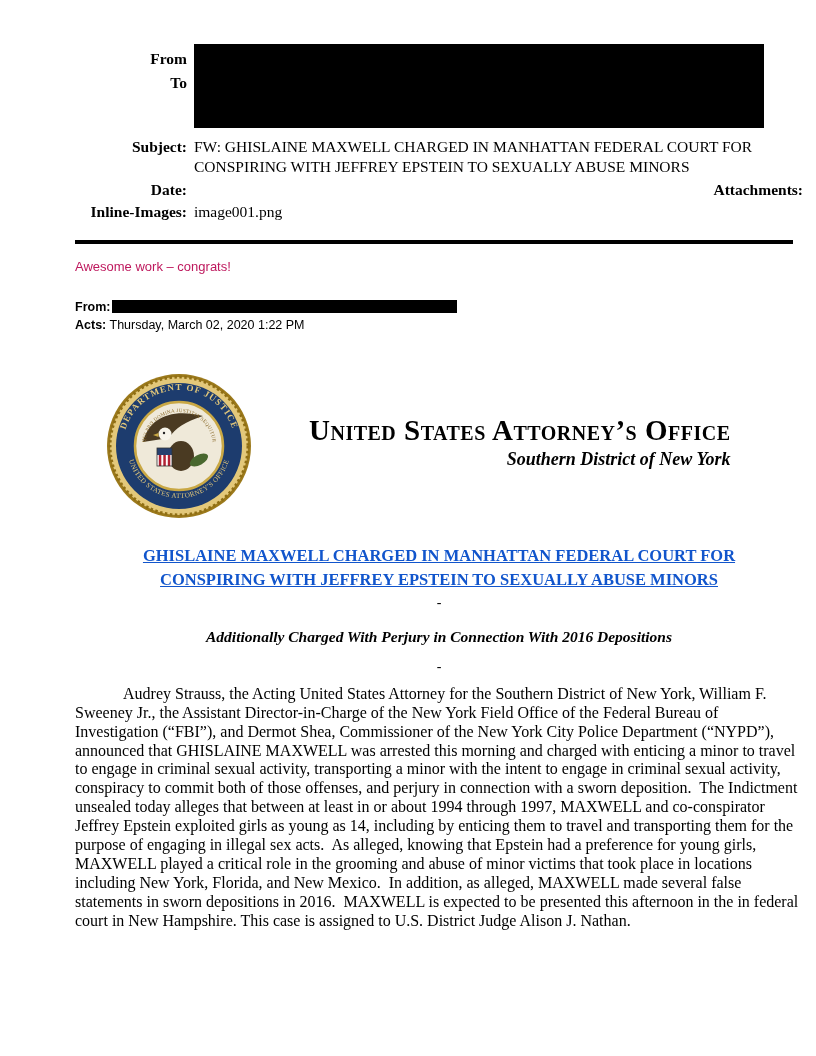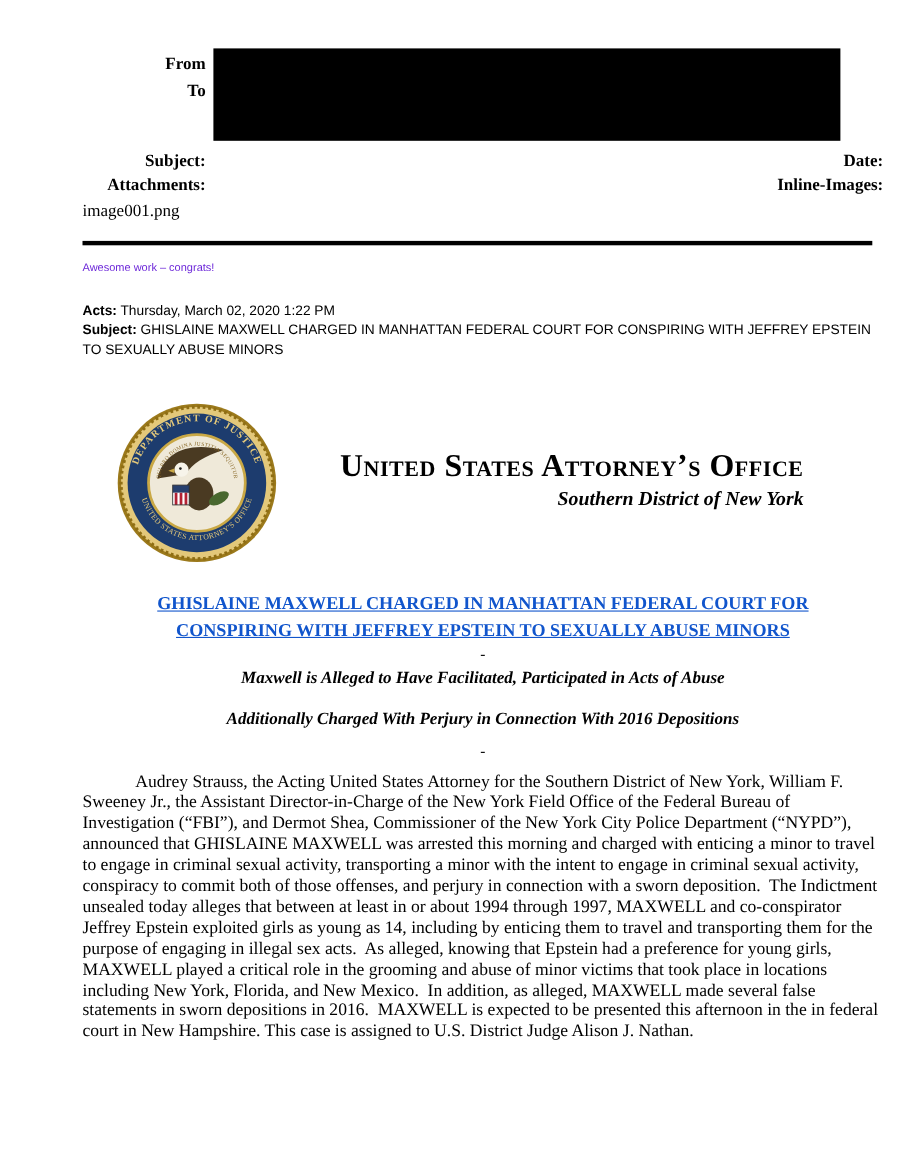--- a/index.html
+++ b/index.html
@@ -16,21 +16,21 @@
   .redact-big{background:#000;height:84px;width:570px;}
 
   .hdr{display:grid;grid-template-columns:112px 1fr;column-gap:7px;row-gap:2px;
        font-size:15.5px;line-height:1.32;margin-top:9px;}
   .hdr .lbl{font-weight:bold;text-align:right;white-space:nowrap;}
   .hdr .val{max-width:580px;}
 
   .divider{height:4px;background:#000;width:718px;margin-top:17px;}
 
   .note{margin:15px 0 0 0;font-family:"Liberation Sans",sans-serif;
-        font-size:10px;color:#6d28d9;}
+        font-size:13px;color:#be185d;}
 
   
   .fwd{margin-top:24px;font-family:"Liberation Sans",sans-serif;
        font-size:12.5px;line-height:18px;}
   .fwd .fb{font-weight:bold;}
   .redact-sm{display:inline-block;width:345px;height:13px;background:#000;
              vertical-align:-2px;margin-left:2px;}
 
   
   .seal-row{margin-top:38px;display:flex;align-items:center;gap:56px;padding-left:30px;}
@@ -60,41 +60,41 @@
   <div class="hdr-top">
     <div class="lbl-col">
       <div>From</div>
       <div>To</div>
     </div>
     <div class="redact-big"></div>
   </div>
 
   <div class="hdr">
     <div class="lbl">Subject:</div>
+    <div class="val">FW: GHISLAINE MAXWELL CHARGED IN MANHATTAN FEDERAL COURT FOR CONSPIRING WITH JEFFREY EPSTEIN TO SEXUALLY ABUSE MINORS</div>
 
     <div class="lbl">Date:</div>
 
     <div class="lbl">Attachments:</div>
 
     <div class="lbl">Inline-Images:</div>
     <div class="val">image001.png</div>
   </div>
 
   <div class="divider"></div>
 
   <p class="note">Awesome work – congrats!</p>
 
   <div class="fwd">
     <div class="fwd-row">
+      <span class="fb">From:</span><span class="redact-sm"></span>
+    </div>
+    <div class="fwd-row">
       <span class="fb">Acts:</span>
       <span>Thursday, March 02, 2020 1:22 PM</span>
-    </div>
-    <div class="fwd-row">
-      <span class="fb">Subject:</span>
-      <span>GHISLAINE MAXWELL CHARGED IN MANHATTAN FEDERAL COURT FOR CONSPIRING WITH JEFFREY EPSTEIN TO SEXUALLY ABUSE MINORS</span>
     </div>
   </div>
 
   <div class="seal-row">
     <svg viewBox="0 0 148 148" width="148" height="148">
       <defs>
         <path id="sealTop" d="M 18,74 A 56,56 0 1 1 130,74"></path>
         <path id="sealBottom" d="M 22,74 A 52,52 0 1 0 126,74"></path>
         <path id="sealMotto" d="M 40,74 A 34,34 0 1 1 108,74"></path>
       </defs>
@@ -134,20 +134,19 @@
     <div class="office">
       <div class="office-name">United States Attorney’s Office</div>
       <div class="office-district">Southern District of New York</div>
     </div>
   </div>
 
   <h1 class="headline">GHISLAINE MAXWELL CHARGED IN MANHATTAN FEDERAL COURT FOR CONSPIRING WITH JEFFREY EPSTEIN TO SEXUALLY ABUSE MINORS</h1>
 
   <div class="sep">-</div>
 
-  <p class="subhead">Maxwell is Alleged to Have Facilitated, Participated in Acts of Abuse</p>
   <p class="subhead sh2">Additionally Charged With Perjury in Connection With 2016 Depositions</p>
 
   <div class="sep sep2">-</div>
 
   <p class="body-text">Audrey Strauss, the Acting United States Attorney for the Southern District of New York, William F. Sweeney Jr., the Assistant Director-in-Charge of the New York Field Office of the Federal Bureau of Investigation (“FBI”), and Dermot Shea, Commissioner of the New York City Police Department (“NYPD”), announced that GHISLAINE MAXWELL was arrested this morning and charged with enticing a minor to travel to engage in criminal sexual activity, transporting a minor with the intent to engage in criminal sexual activity, conspiracy to commit both of those offenses, and perjury in connection with a sworn deposition.  The Indictment unsealed today alleges that between at least in or about 1994 through 1997, MAXWELL and co-conspirator Jeffrey Epstein exploited girls as young as 14, including by enticing them to travel and transporting them for the purpose of engaging in illegal sex acts.  As alleged, knowing that Epstein had a preference for young girls, MAXWELL played a critical role in the grooming and abuse of minor victims that took place in locations including New York, Florida, and New Mexico.  In addition, as alleged, MAXWELL made several false statements in sworn depositions in 2016.  MAXWELL is expected to be presented this afternoon in the in federal court in New Hampshire. This case is assigned to U.S. District Judge Alison J. Nathan.</p>
 
 </div>
 
 </body></html>

